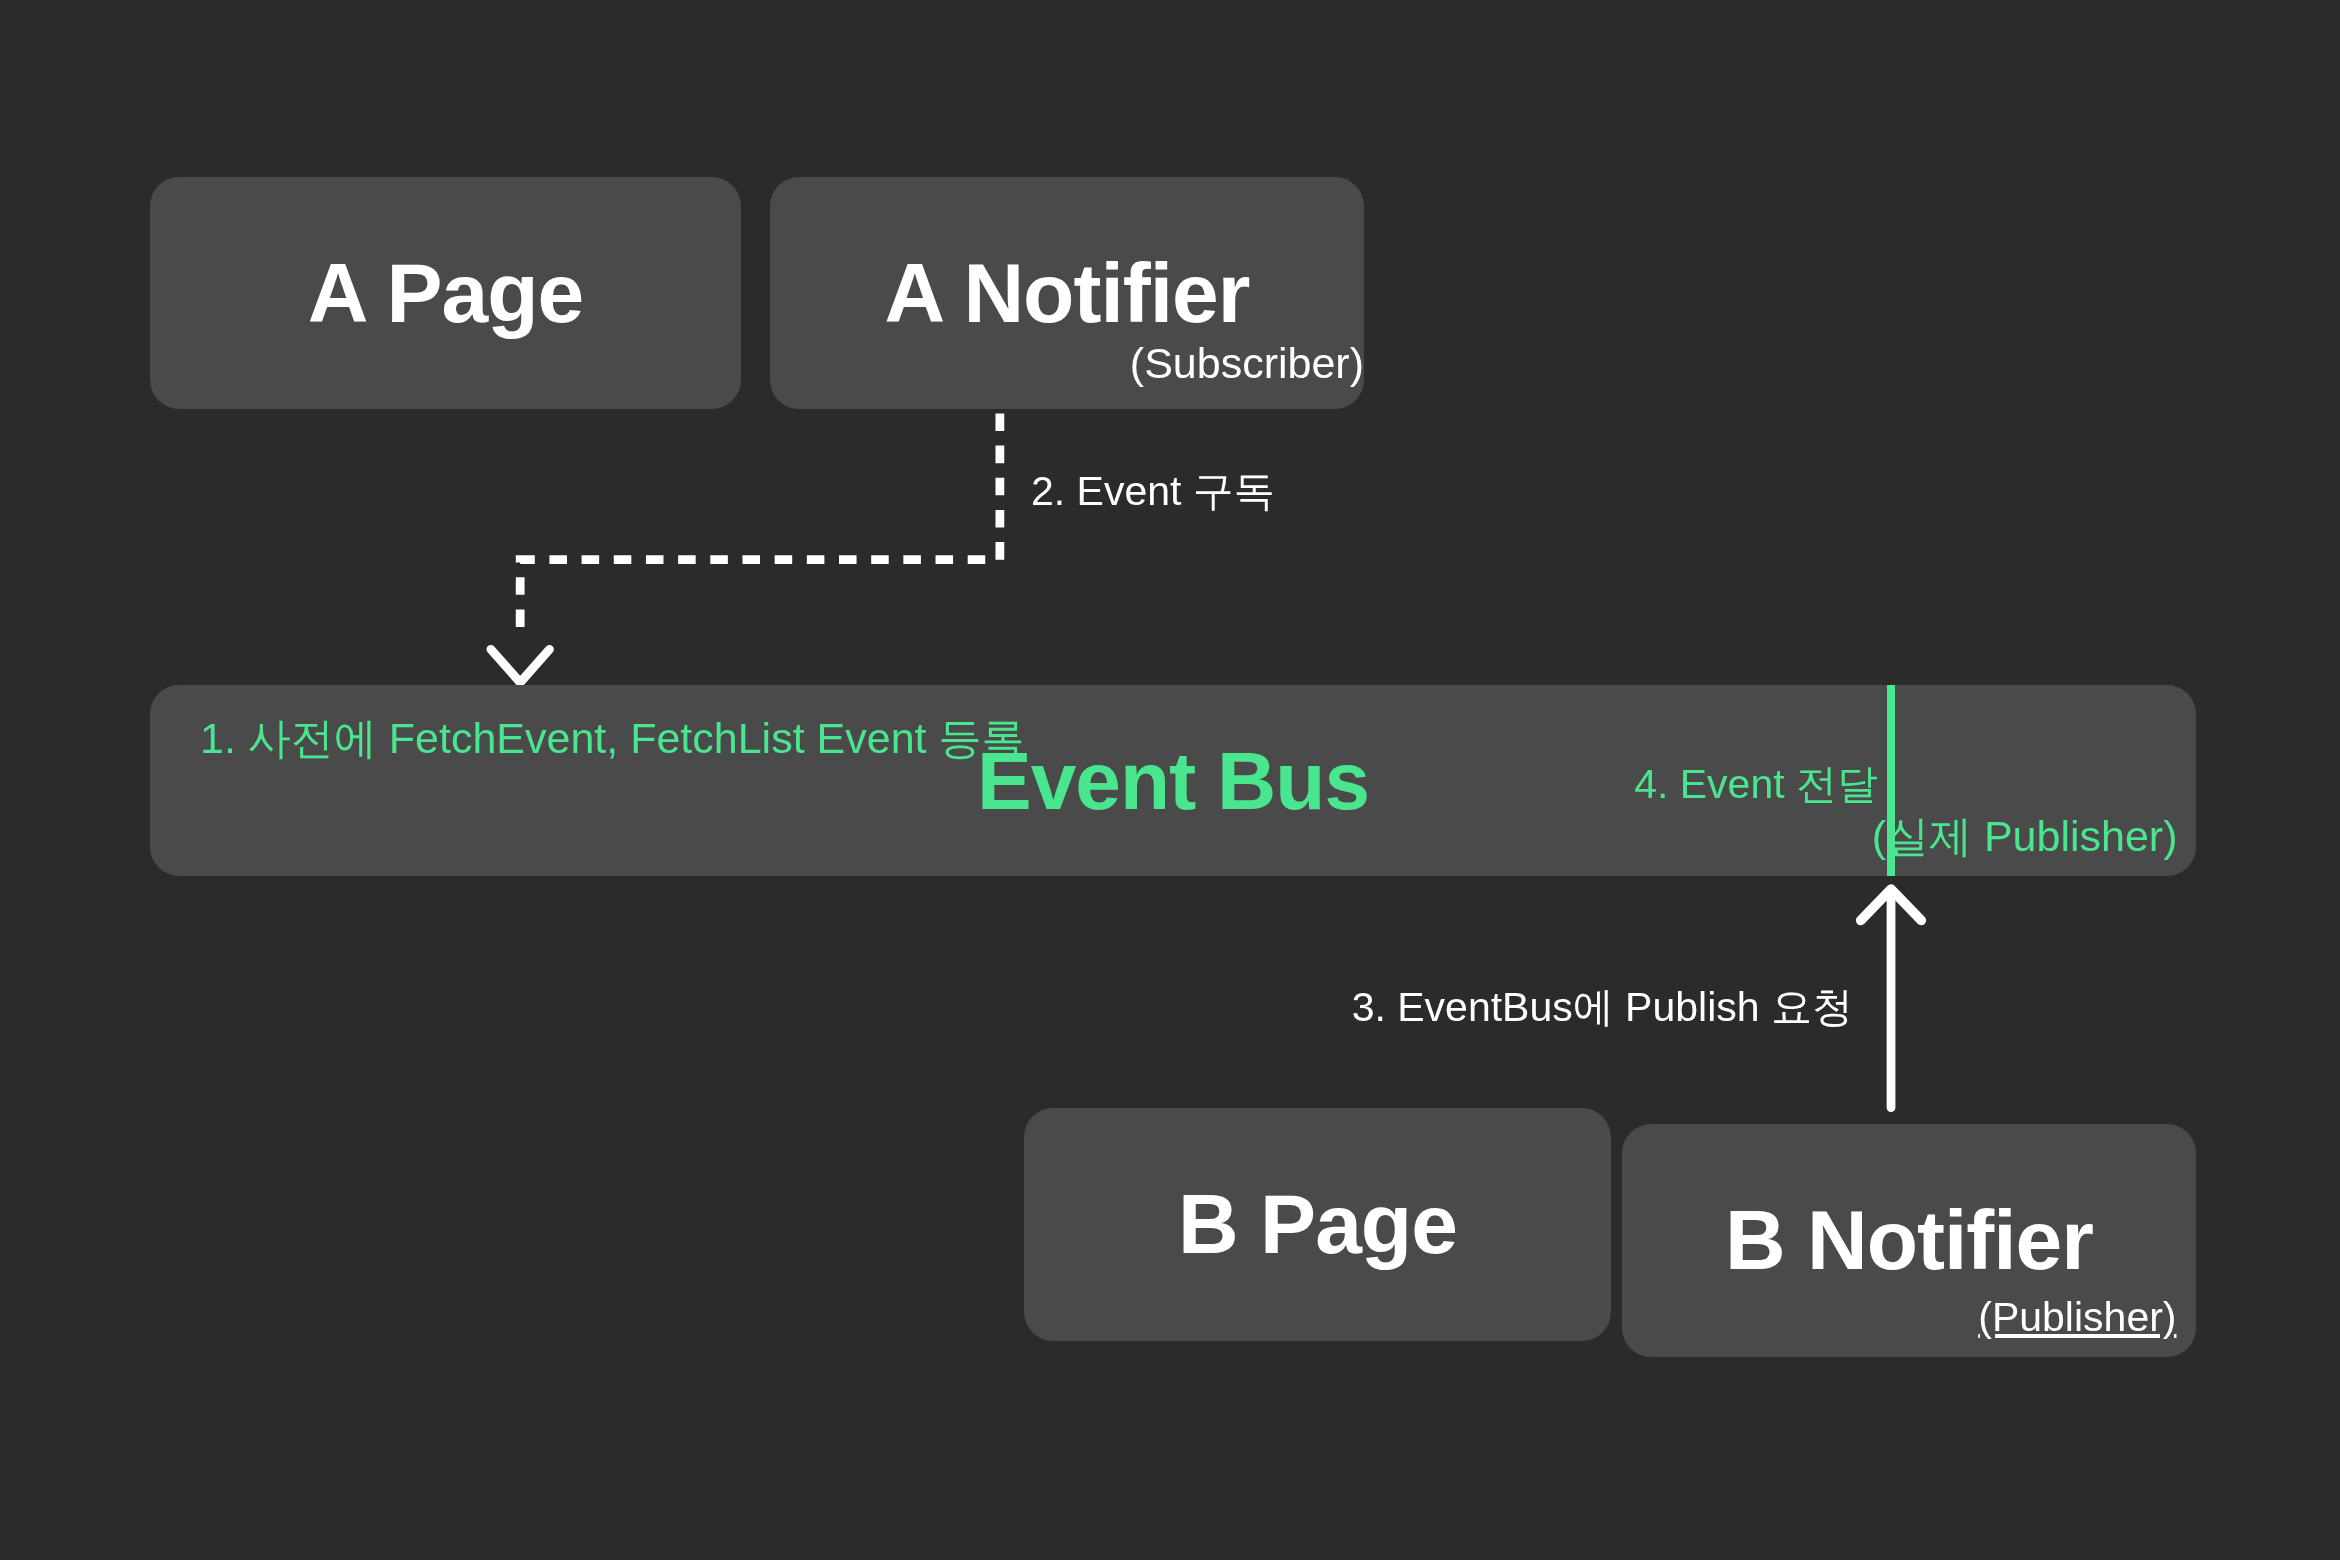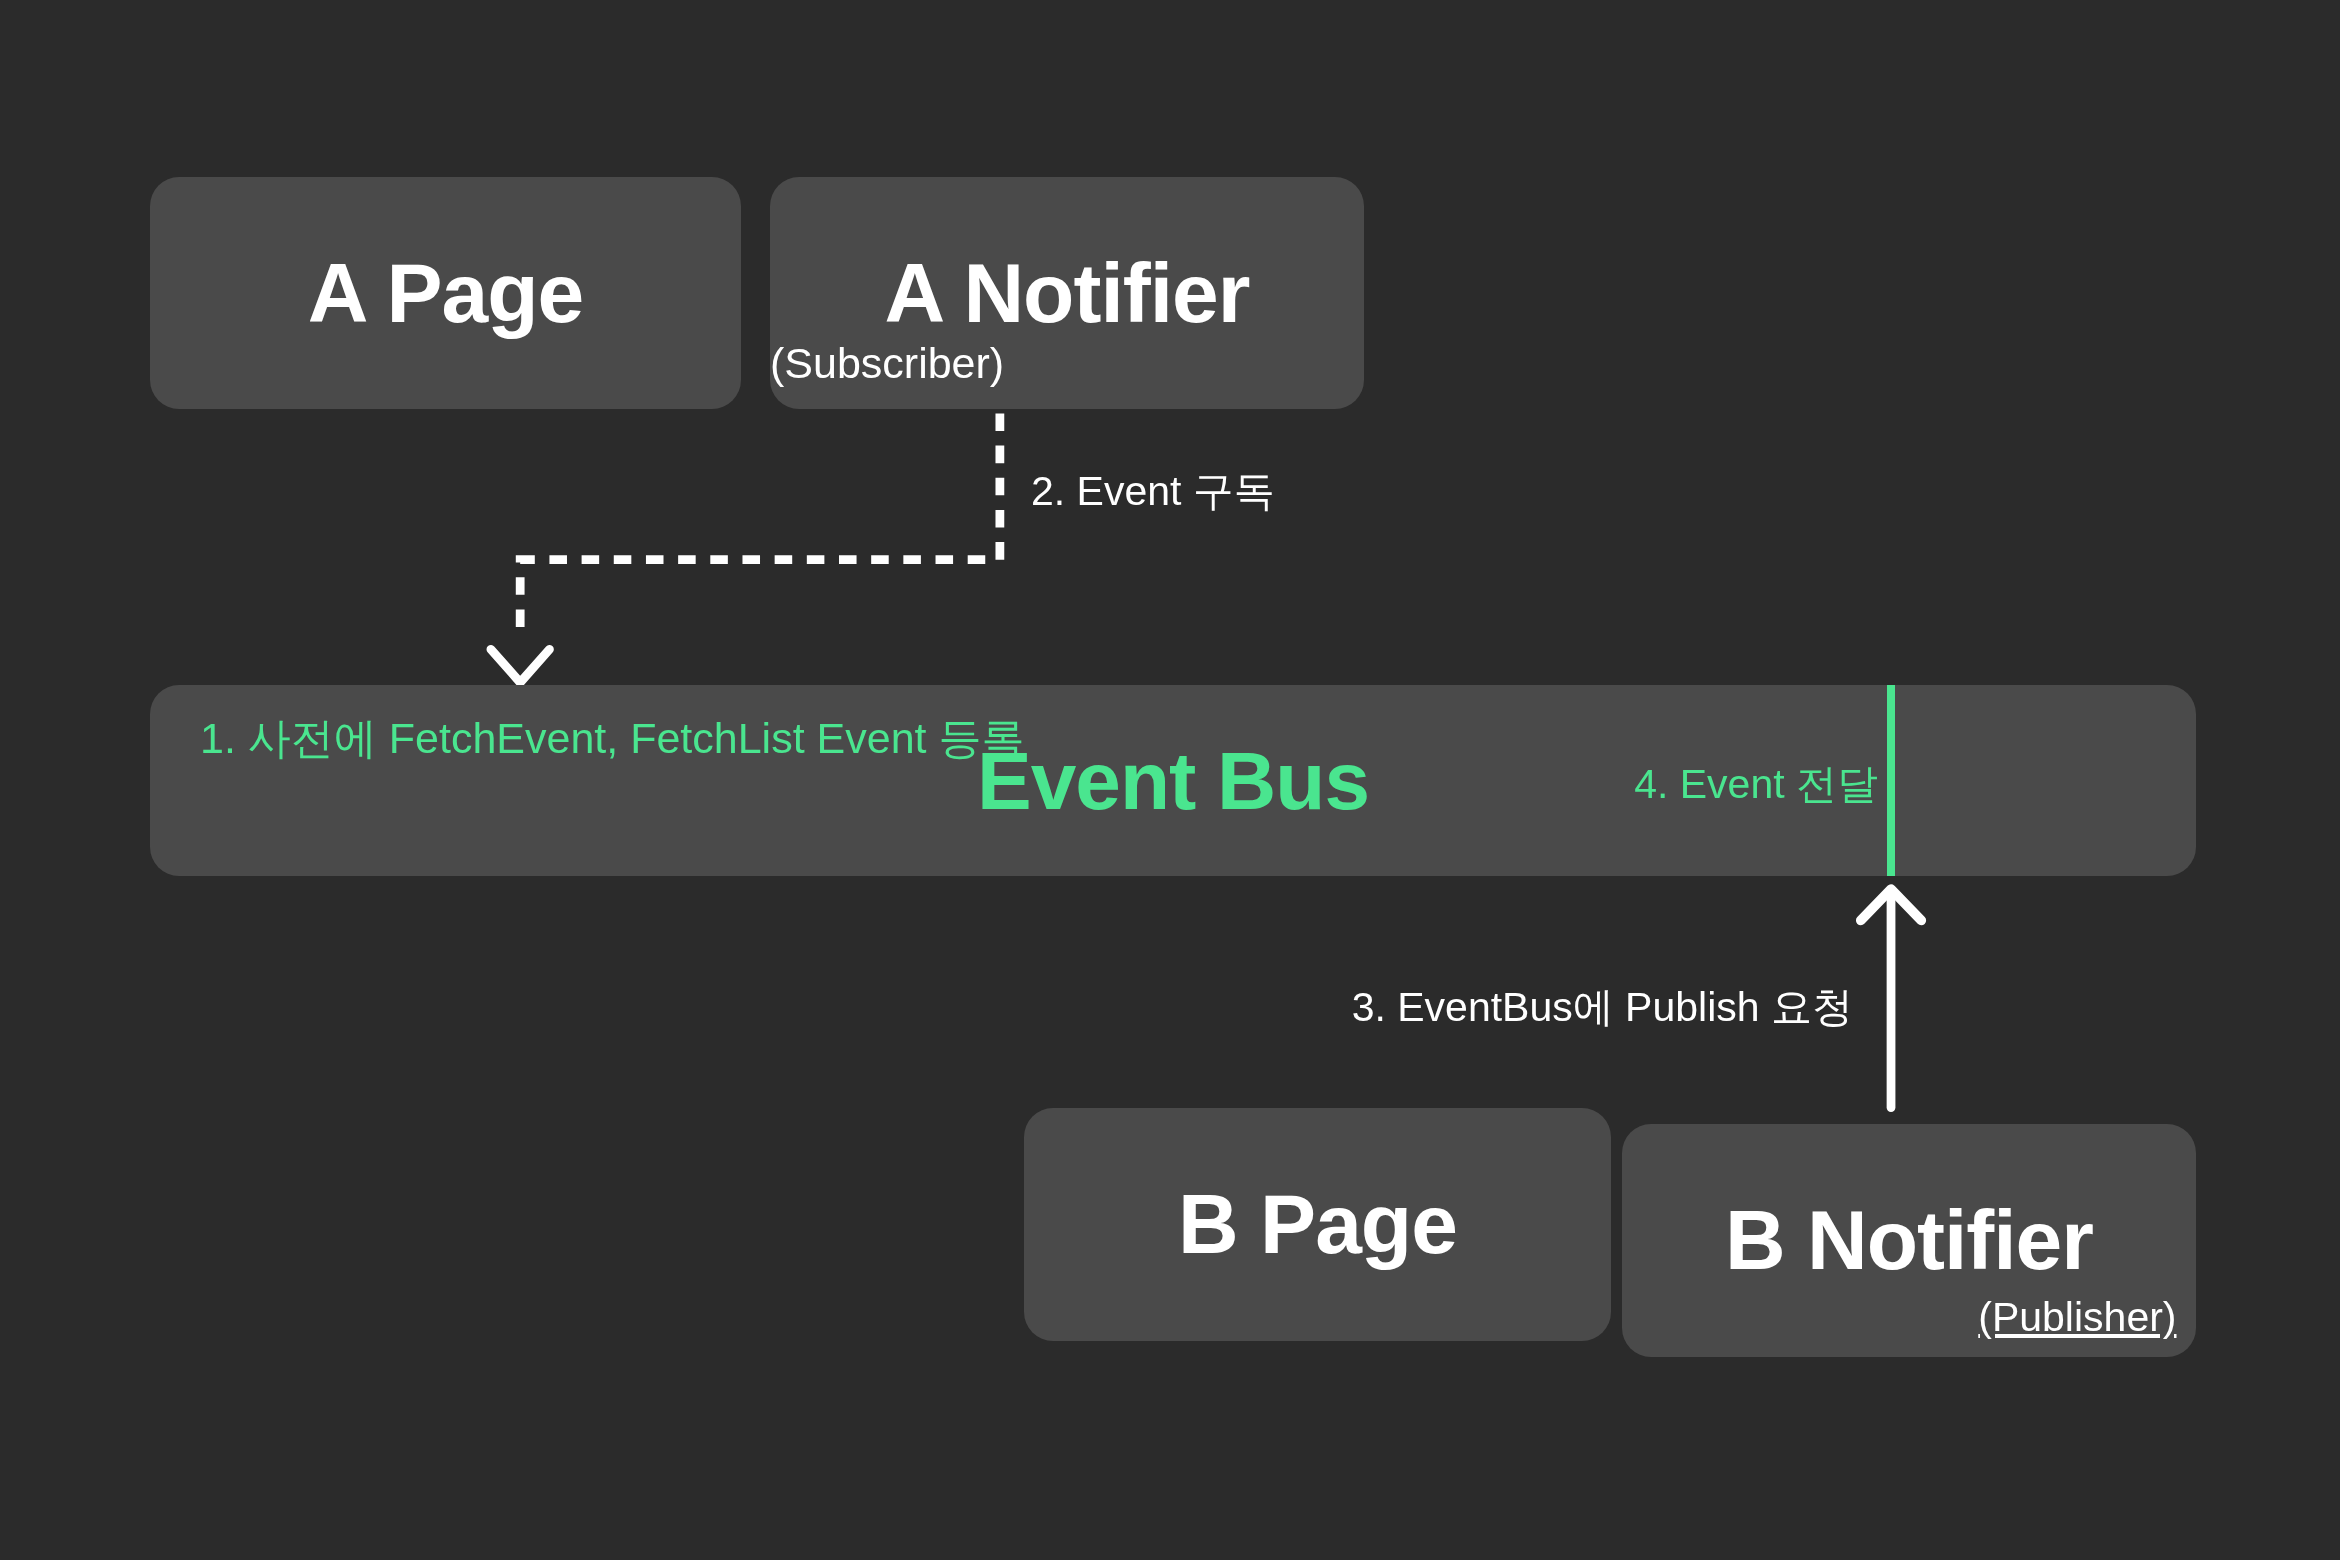--- a/index.html
+++ b/index.html
@@ -35,21 +35,21 @@
     font-size:84px;
     font-weight:800;
     letter-spacing:-1px;
     color:var(--text);
     white-space:nowrap;
   }
   .box-subtitle{
     position:absolute;
     left:0;right:0;
     bottom:21.5px;
-    text-align:left;
+    text-align:right;
     font-size:43px;
     font-weight:400;
     color:var(--text);
     white-space:nowrap;
   }
   
   #a-page{left:150px;top:177px;width:591px;height:232px;}
   #a-notifier{left:770px;top:177px;width:594px;height:232px;}
   #event-bus{left:150px;top:685px;width:2046px;height:191px;}
   #b-page{left:1004px;top:1108px;width:587px;height:233px;margin-left:20px;}
@@ -147,20 +147,21 @@
     <div class="box-subtitle">(Subscriber)</div>
   </div>
 
   <div class="edge-label" id="label-subscribe">2. Event 구독</div>
 
   <div class="box" id="event-bus">
     <div class="bus-note-register">1. 사전에 FetchEvent, FetchList Event 등록</div>
     <div class="bus-title">Event Bus</div>
     <div class="bus-note-deliver">4. Event 전달</div>
     <div class="bus-divider"></div>
+    <div class="bus-note-publisher">(실제 Publisher)</div>
   </div>
 
   <div class="edge-label" id="label-publish">3. EventBus에 Publish 요청</div>
 
   <div class="box" id="b-page">
     <div class="box-title">B Page</div>
   </div>
 
   <div class="box" id="b-notifier">
     <div class="box-title">B Notifier</div>

